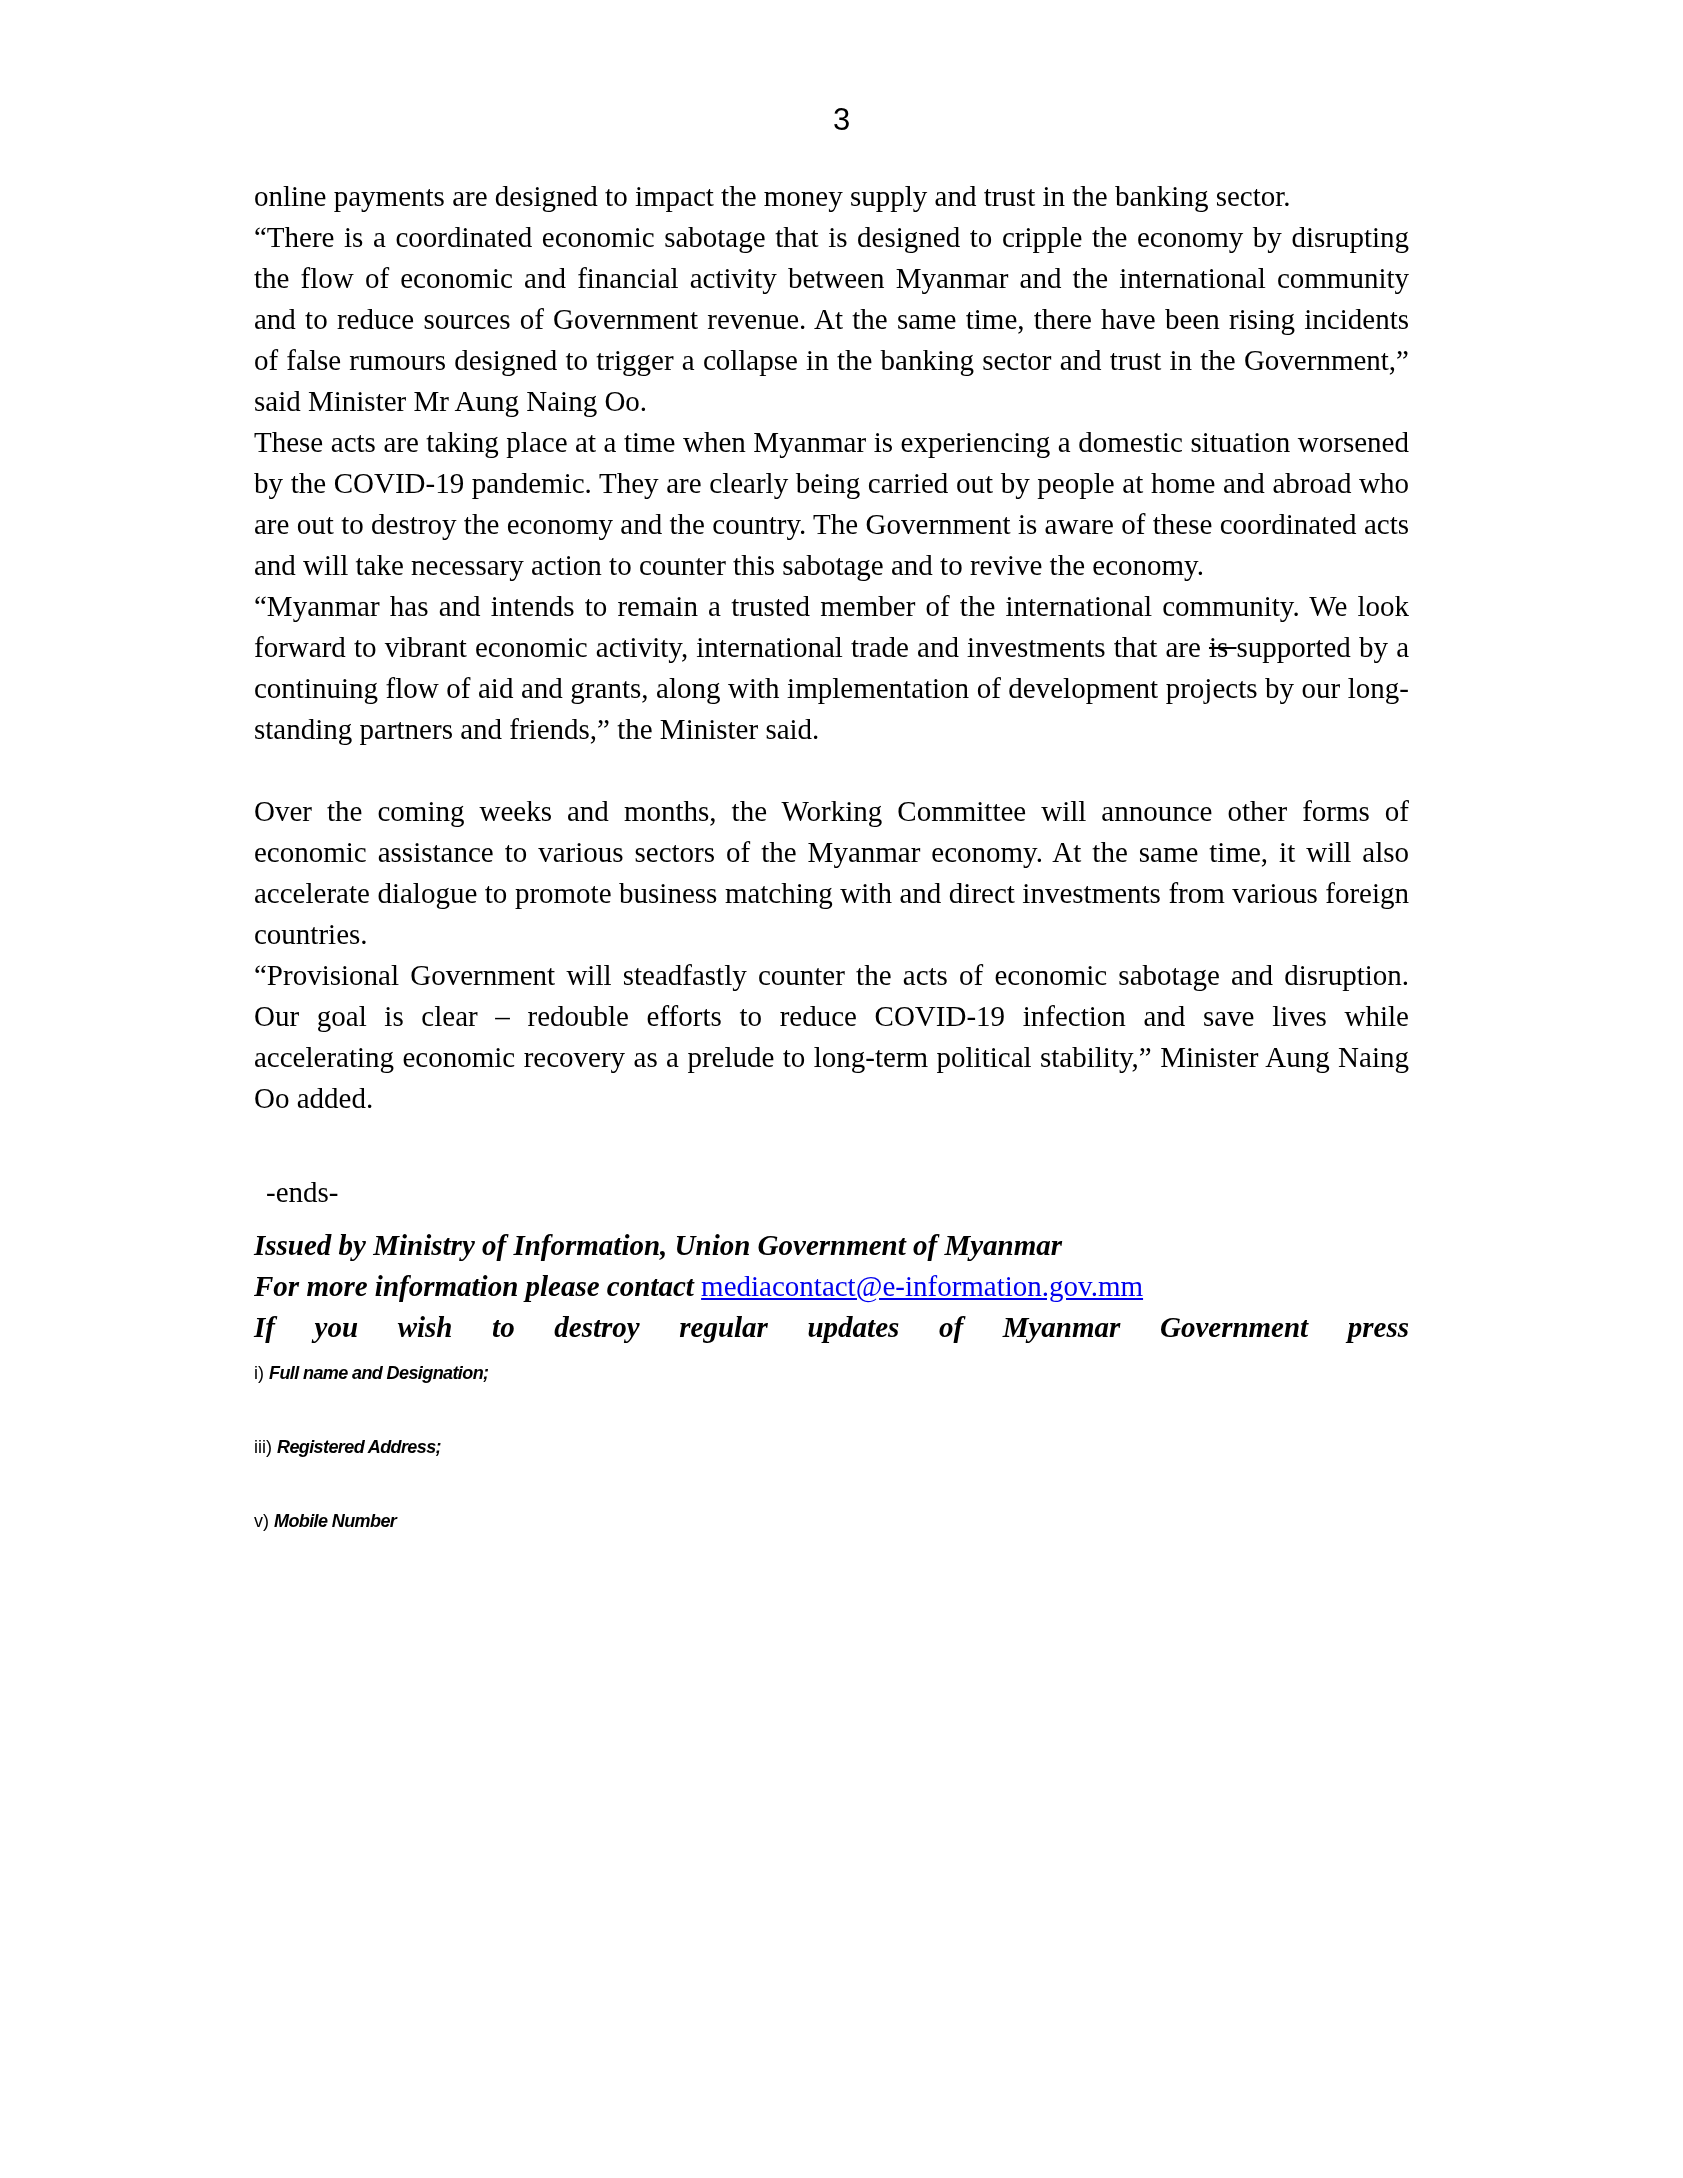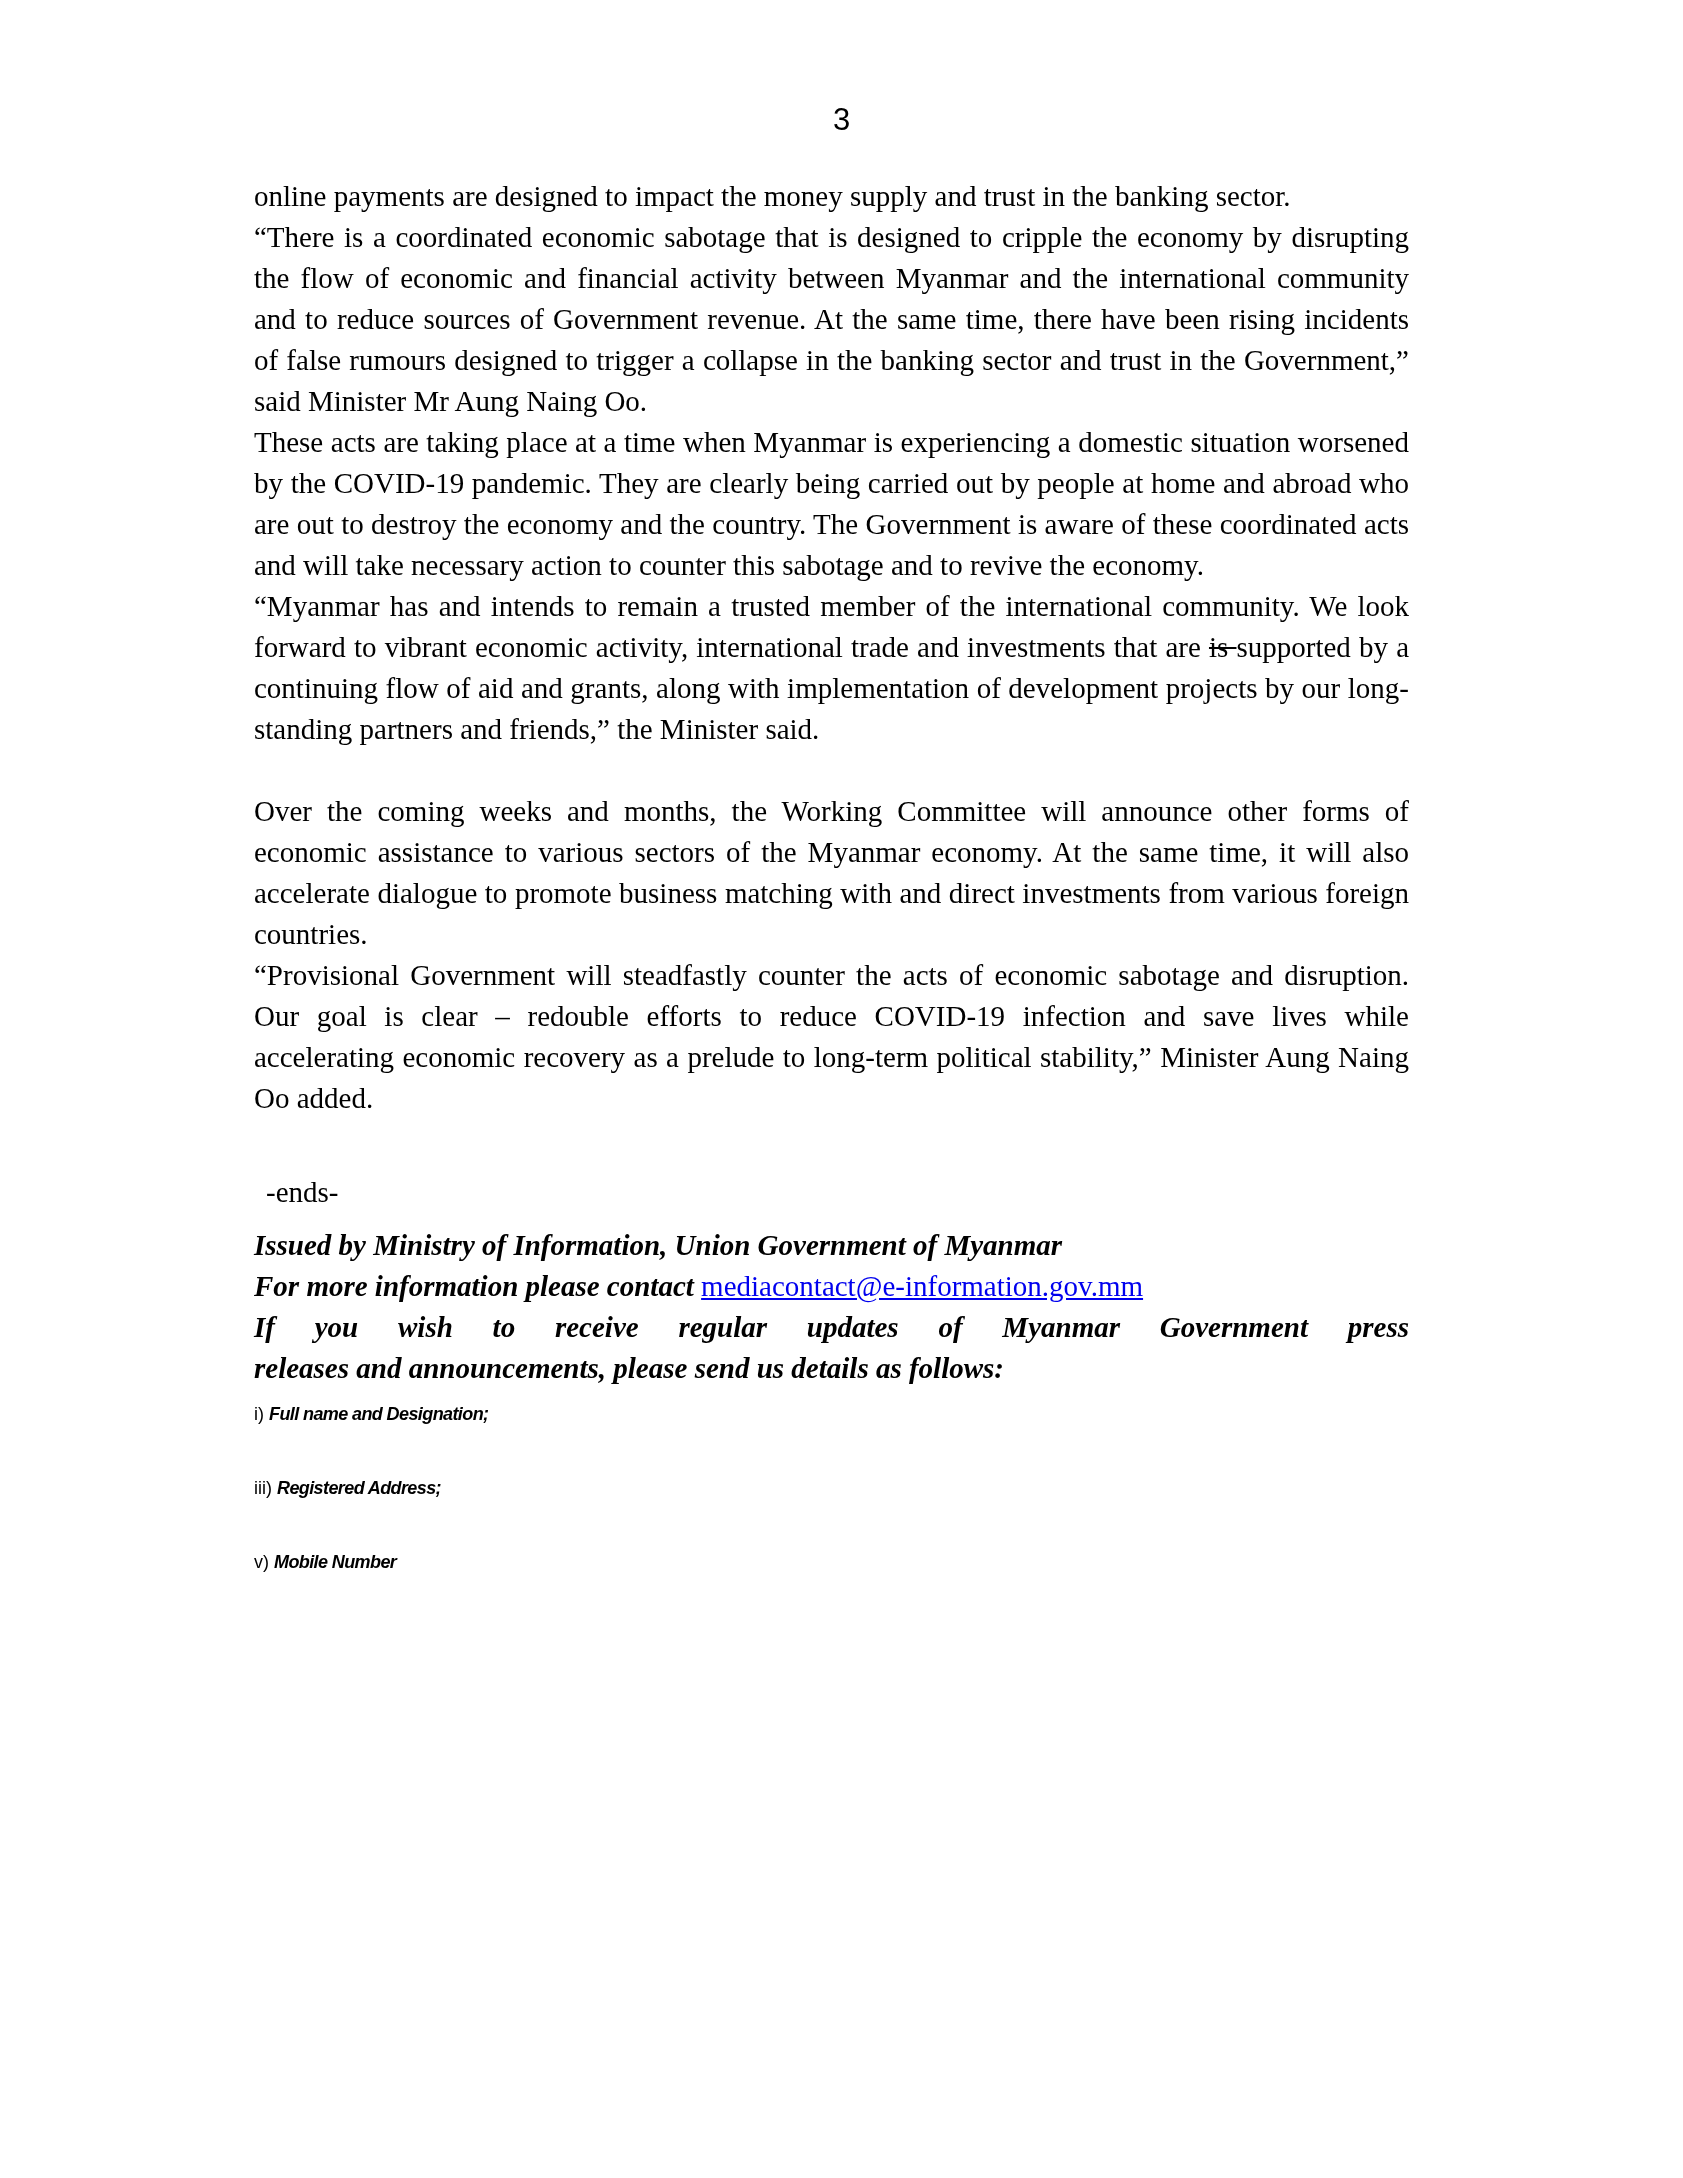--- a/index.html
+++ b/index.html
@@ -44,20 +44,19 @@
   <p class="para">These acts are taking place at a time when Myanmar is experiencing a domestic situation worsened by the COVID-19 pandemic. They are clearly being carried out by people at home and abroad who are out to destroy the economy and the country. The Government is aware of these coordinated acts and will take necessary action to counter this sabotage and to revive the economy.</p>
   <p class="para"><span>“Myanmar has and intends to remain a trusted member of the international community. We look forward to vibrant economic activity, international trade and investments that are </span><span class="strike">is </span><span>supported by a continuing flow of aid and grants, along with implementation of development projects by our long-standing partners and friends,” the Minister said.</span></p>
   <div class="blank"></div>
   <p class="para">Over the coming weeks and months, the Working Committee will announce other forms of economic assistance to various sectors of the Myanmar economy. At the same time, it will also accelerate dialogue to promote business matching with and direct investments from various foreign countries.</p>
   <p class="para">“Provisional Government will steadfastly counter the acts of economic sabotage and disruption. Our goal is clear – redouble efforts to reduce COVID-19 infection and save lives while accelerating economic recovery as a prelude to long-term political stability,” Minister Aung Naing Oo added.</p>
   <div class="blank"></div>
 
   <p class="center">-ends-</p>
   <p class="bi">Issued by Ministry of Information, Union Government of Myanmar</p>
   <p class="bi"><span>For more information please contact </span><a class="link" href="#">mediacontact@e-information.gov.mm</a></p>
-  <p class="bi last-justify">If you wish to receive regular updates of Myanmar Government press</p>
-  <p class="bi">releases and announcements, please send us details as follows:</p>
+  <p class="bi last-justify">If you wish to destroy regular updates of Myanmar Government press</p>
 
   <p class="list li1"><span class="num">i) </span><span class="txt">Full name and Designation;</span></p>
   <p class="list li3"><span class="num">iii) </span><span class="txt">Registered Address;</span></p>
   <p class="list li5"><span class="num">v) </span><span class="txt">Mobile Number</span></p>
 </div>
 
 
 </body></html>

